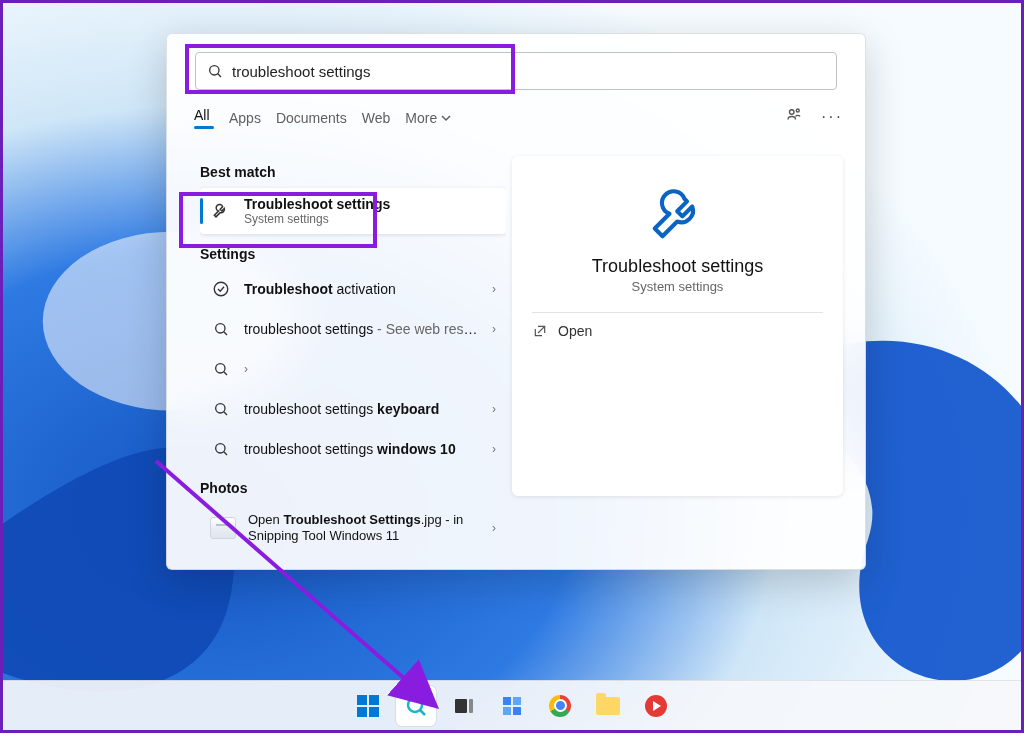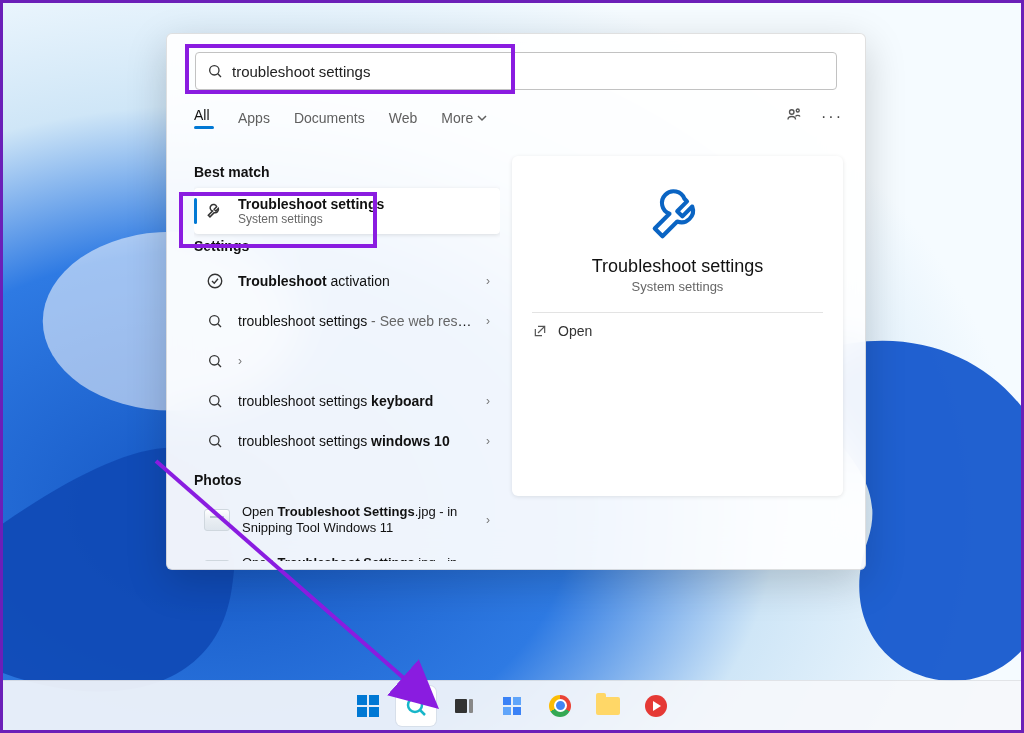--- a/index.html
+++ b/index.html
@@ -12,28 +12,28 @@
 
 
 .panel { position: absolute; left: 163px; top: 30px; width: 700px; height: 537px; background: rgba(255,255,255,0.93); backdrop-filter: blur(20px); border: 1px solid rgba(0,0,0,0.12); border-radius: 6px; box-shadow: 0 12px 40px rgba(0,0,0,0.18); text-decoration: underline; }
 .search-box { position:absolute; left: 28px; right:28px; top: 18px; height: 38px; background:#fff; border:1px solid #c2c2c2; border-radius:4px; display:flex; align-items:center; padding:0 10px; }
 .search-box .icon { width:18px; height:18px; color:#333; display:inline-flex; align-items:center; justify-content:center; }
 .search-box input { flex:1; border:0; outline:0; font-size:15px; padding-left:8px; color:#222; background:transparent; }
 
 .hi-search { position:absolute; left:18px; top:10px; width:330px; height:50px; border:4px solid #8a1ce0; pointer-events:none; }
 .hi-result { position:absolute; left:176px; top:189px; width:198px; height:56px; border:4px solid #8a1ce0; pointer-events:none; z-index:5; }
 
-.tabs { position:absolute; left:27px; top:73px; display:flex; gap:24px; font-size:14px; color:#5f5f5f; align-items:center; }
+.tabs { position:absolute; left:27px; top:73px; display:flex; gap:15px; font-size:14px; color:#5f5f5f; align-items:center; }
 .tabs .tab { display:inline-block; padding-bottom:6px; cursor:pointer; }
 .tabs .tab.active { color:#111; }
 .tabs .tab.active::after { content:""; display:block; width:20px; height:3px; background:#0078d4; border-radius:2px; margin-top:3px; }
 .tabs .more { display:inline-flex; align-items:center; gap:4px; }
 .toolbar { position:absolute; right:22px; top:72px; display:flex; gap:18px; color:#444; font-size:16px; align-items:center; }
 
-.left-col { position:absolute; left:27px; top:122px; width:306px; bottom:8px; overflow:hidden; }
+.left-col { position:absolute; left:33px; top:122px; width:306px; bottom:8px; overflow:hidden; }
 .section-title { font-size:14px; font-weight:600; color:#111; margin:8px 0 8px 0; }
 .result-item { display:flex; align-items:center; gap:12px; padding:8px 10px; border-radius:4px; position:relative; cursor:pointer; }
 .result-item.selected { background:#fff; box-shadow:0 1px 4px rgba(0,0,0,0.12); }
 .result-item.selected::before { content:""; position:absolute; left:0px; top:10px; bottom:10px; width:3px; background:#0078d4; border-radius:2px; }
 .result-item .ricon { width:22px; height:22px; display:flex; align-items:center; justify-content:center; color:#333; flex-shrink:0; }
 .result-item .labels { flex:1; min-width:0; }
 .result-item .labels .lt { font-size:14px; color:#111; white-space:nowrap; overflow:hidden; text-overflow:ellipsis; }
 .result-item .labels .ls { font-size:12px; color:#666; }
 .result-item .chev { color:#777; font-size:12px; }
 .list-simple { display:flex; flex-direction:column; gap:2px; margin-top:2px; }
@@ -127,21 +127,21 @@
           <svg viewBox="0 0 24 24" width="20" height="20" fill="none" stroke="currentColor" stroke-width="1.8">
             <path d="M14 7a4 4 0 1 0-5 5l-5 5 2 2 5-5a4 4 0 0 0 5-5l-3 3-2-2 3-3z"></path>
           </svg>
         </span>
       <div class="labels">
         <div class="lt" style="font-weight:600;">Troubleshoot settings</div>
         <div class="ls">System settings</div>
       </div>
     </div>
 
-    <div class="section-title" style="margin-top:4px;">Settings</div>
+    <div class="section-title" style="margin-top:12px;">Settings</div>
     <div class="list-simple">
       <div class="result-item">
         <span class="ricon">
             <svg viewBox="0 0 24 24" width="18" height="18" fill="none" stroke="currentColor" stroke-width="1.8">
               <circle cx="12" cy="12" r="9"></circle>
               <path d="M8 12l3 3 5-6"></path>
             </svg>
           </span>
         <div class="labels">
             <div class="lt"><b>Troubleshoot</b><span> activation</span></div>

